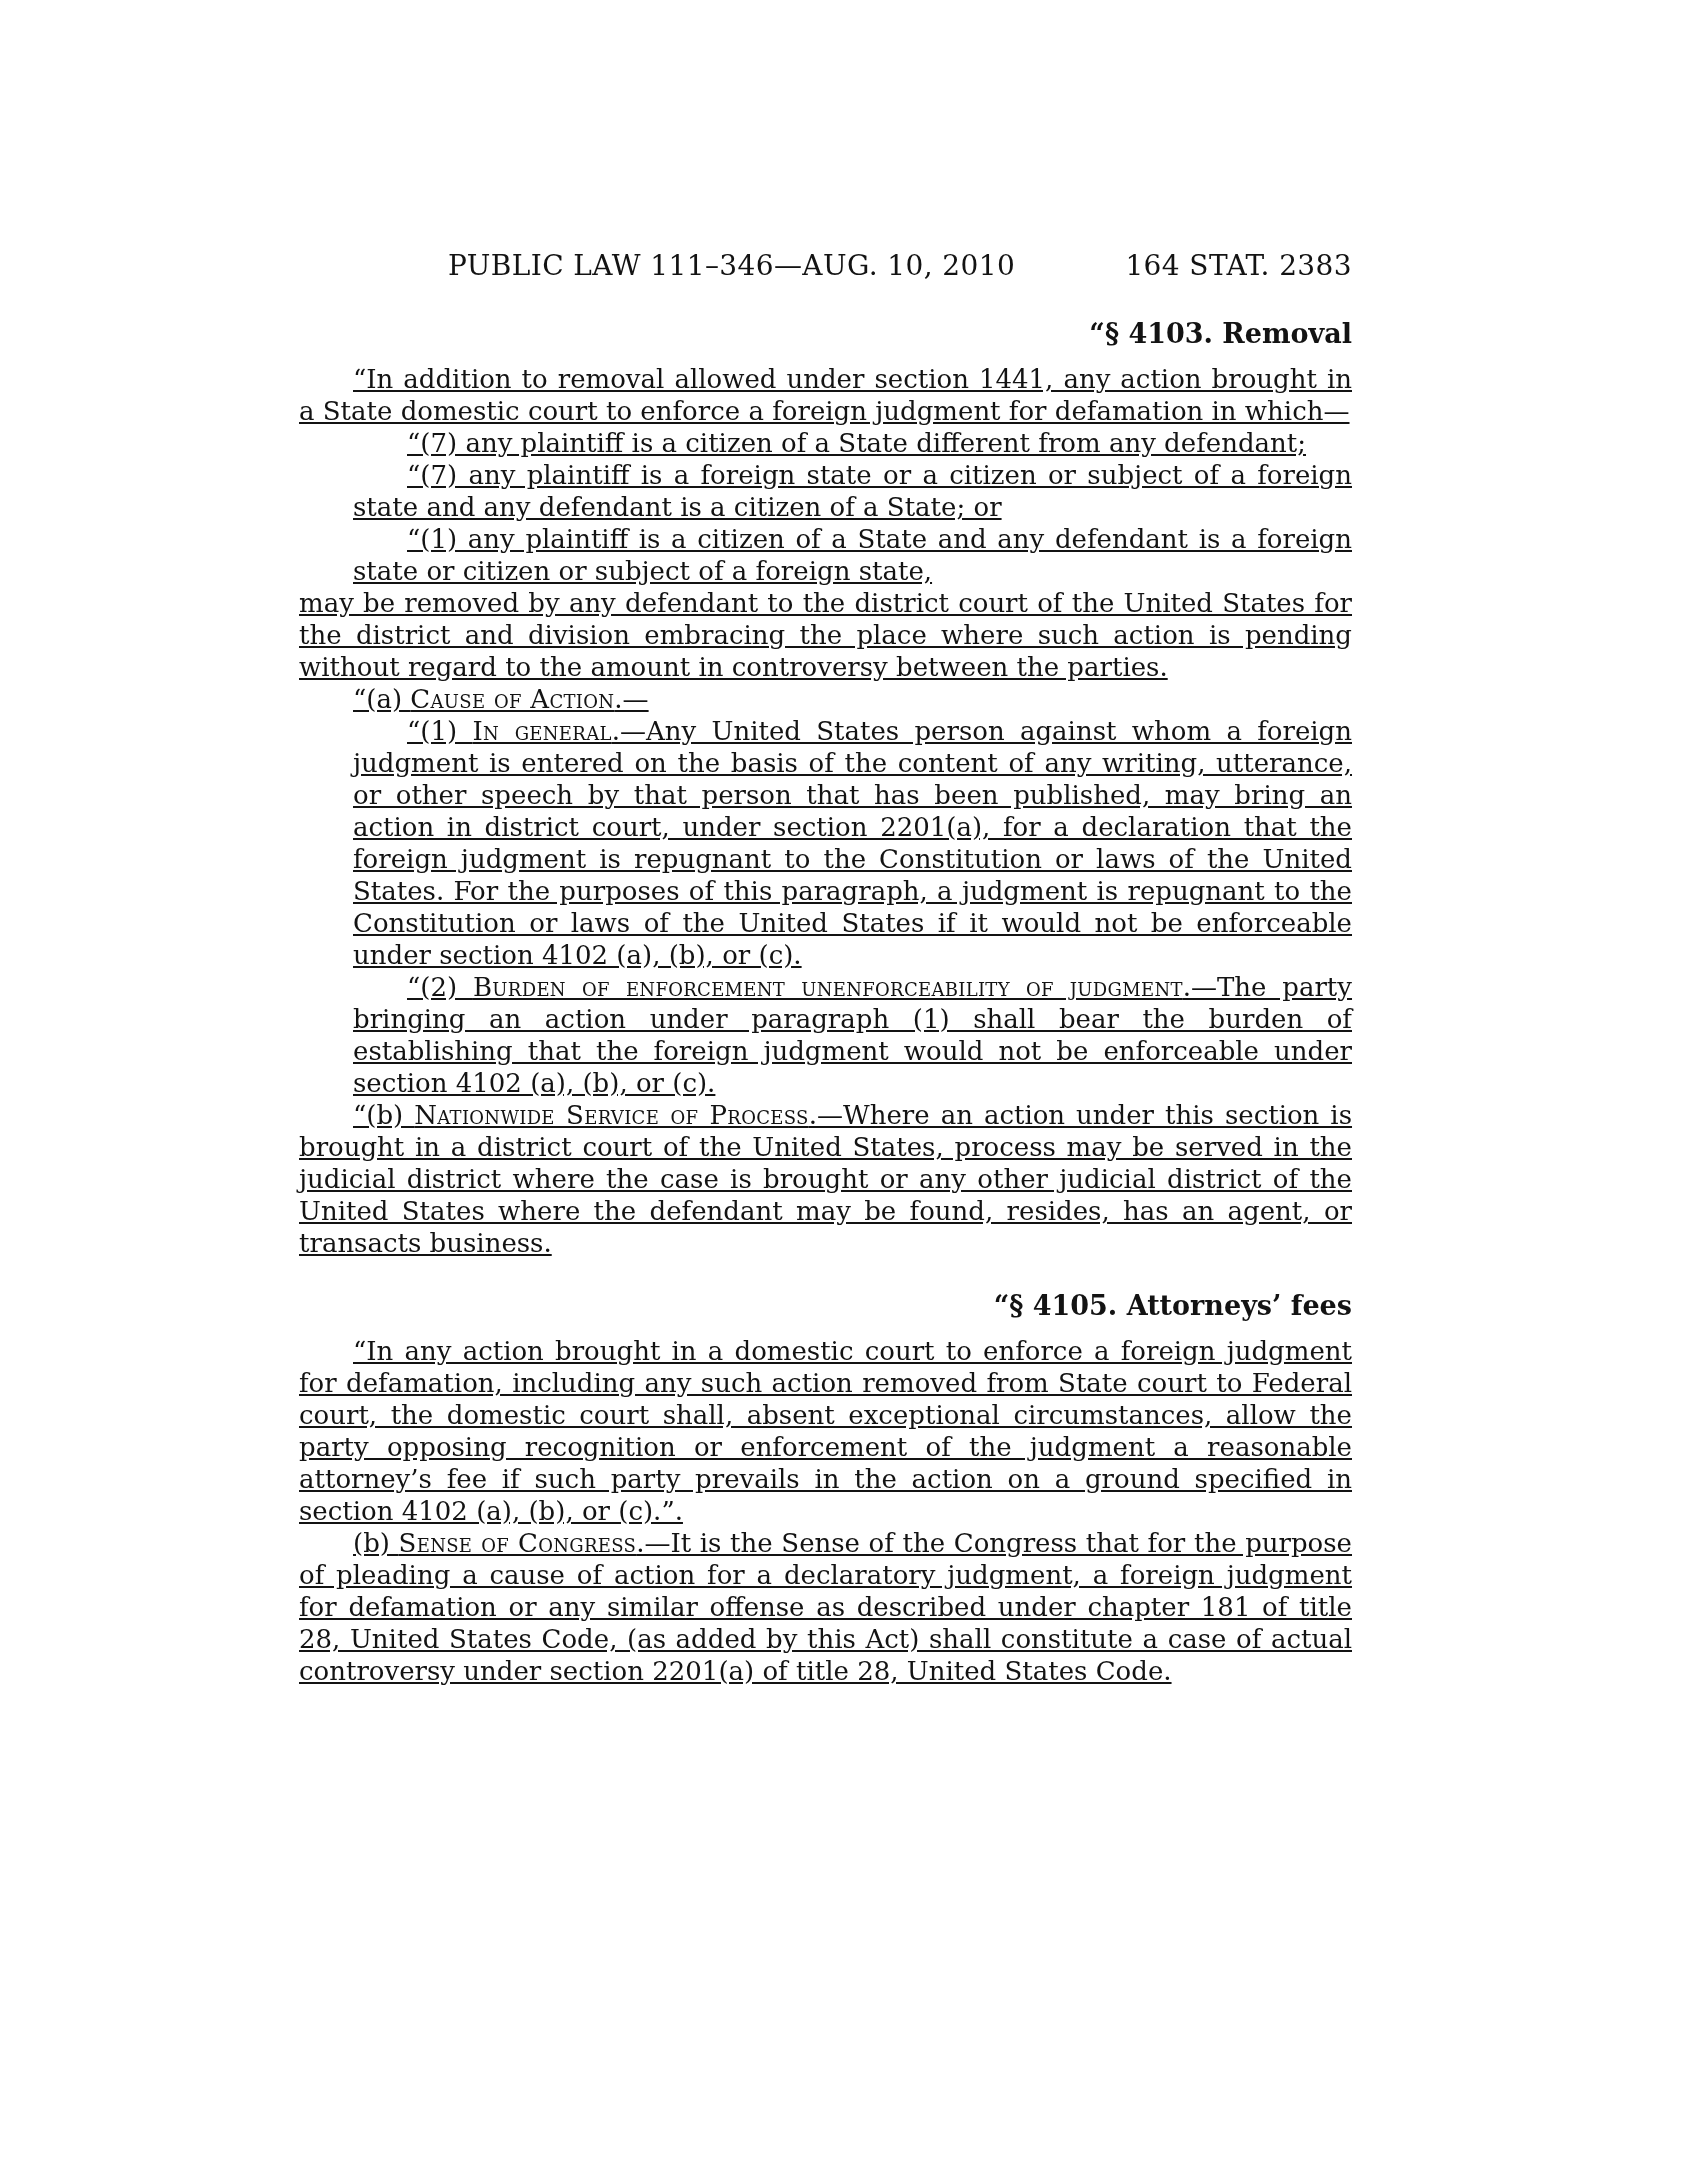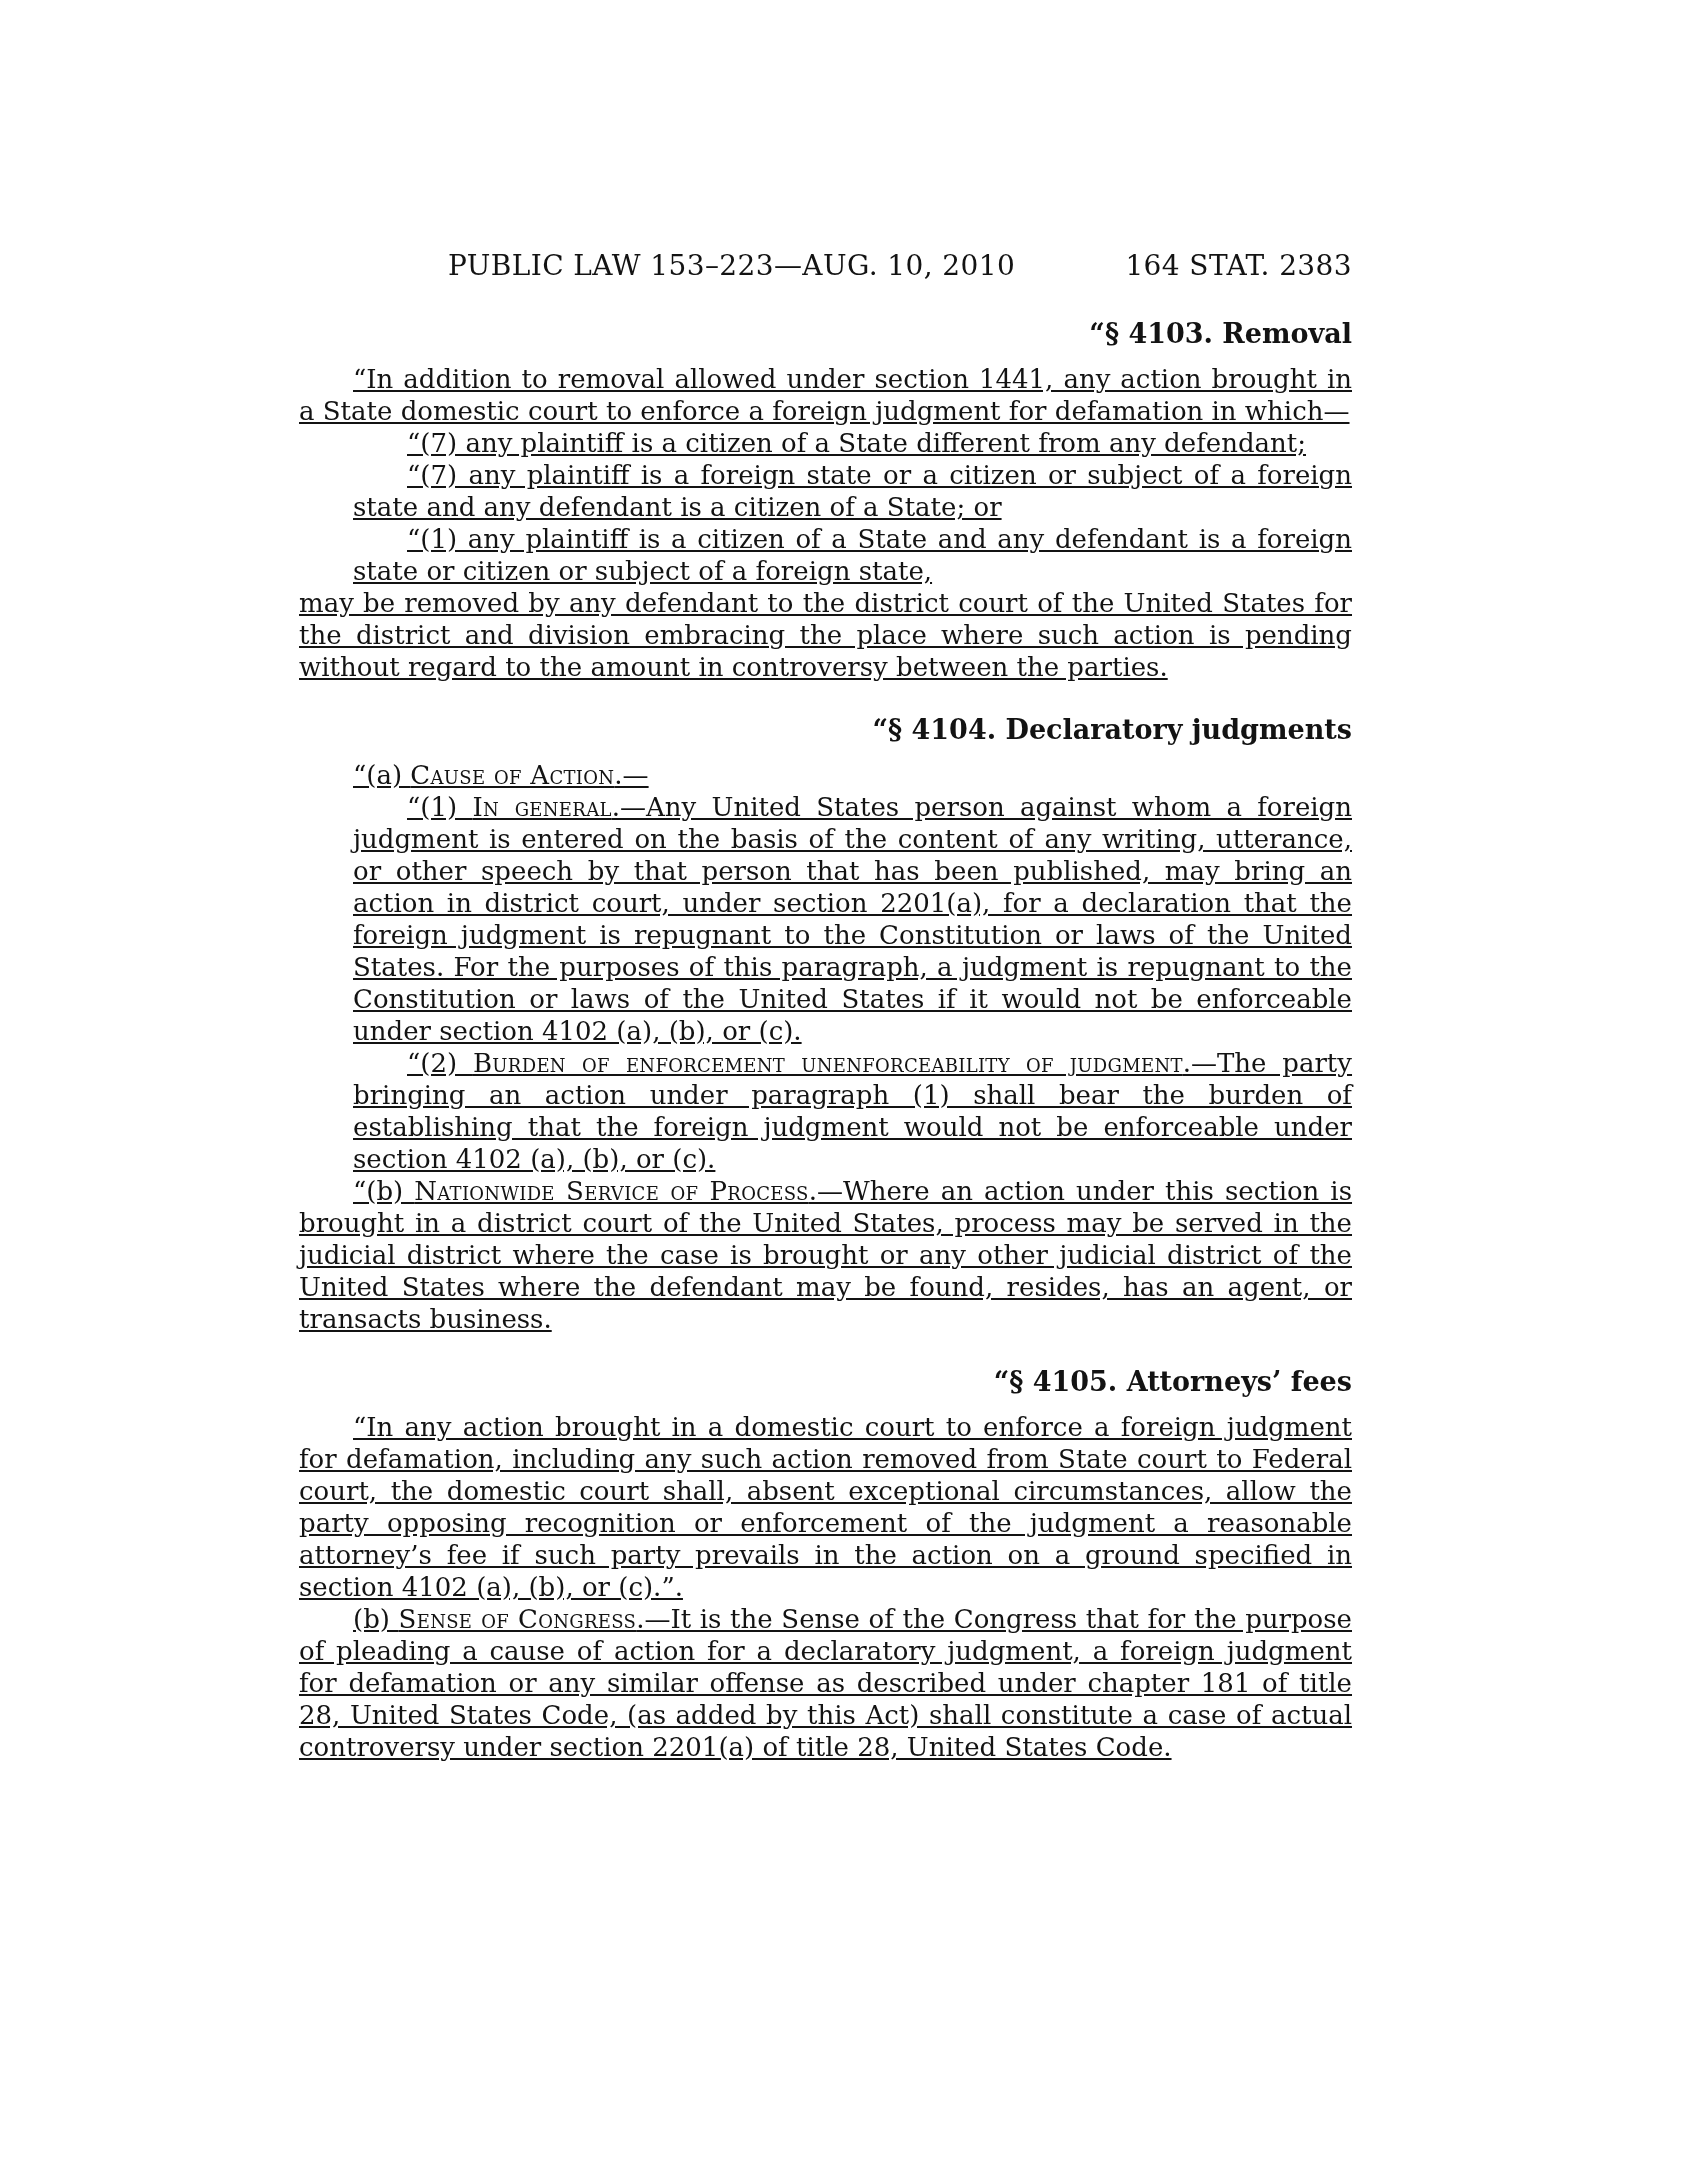--- a/index.html
+++ b/index.html
@@ -70,31 +70,30 @@
   .sc {
     font-variant: small-caps;
     letter-spacing: 0.3px;
   }
 </style>
 </head>
 <body>
 
 <div class="page">
   <header class="running-head">
-    <span class="head-title">PUBLIC LAW 153–223—AUG. 10, 2010</span>
+    <span class="head-title">PUBLIC LAW 111–346—AUG. 10, 2010</span>
     <span class="head-stat">164 STAT. 2383</span>
   </header>
   <main class="body-text" id="doc-body">
       <h2 class="sec-heading"><span>“§ 4103. Removal</span></h2>
       <p class="para flush-first"><span>“In addition to removal allowed under section 1441, any action brought in a State domestic court to enforce a foreign judgment for defamation in which—</span></p>
       <p class="para sub"><span>“(7) any plaintiff is a citizen of a State different from any defendant;</span></p>
       <p class="para sub"><span>“(7) any plaintiff is a foreign state or a citizen or subject of a foreign state and any defendant is a citizen of a State; or</span></p>
       <p class="para sub"><span>“(1) any plaintiff is a citizen of a State and any defendant is a foreign state or citizen or subject of a foreign state,</span></p>
       <p class="para flush"><span>may be removed by any defendant to the district court of the United States for the district and division embracing the place where such action is pending without regard to the amount in controversy between the parties.</span></p>
-      <h2 class="sec-heading"><span>“§ 4104. Declaratory judgments</span></h2>
       <p class="para flush-first"><span>“(a) </span><span class="sc">Cause of Action</span><span>.—</span></p>
       <p class="para sub"><span>“(1) </span><span class="sc">In general</span><span>.—Any United States person against whom a foreign judgment is entered on the basis of the content of any writing, utterance, or other speech by that person that has been published, may bring an action in district court, under section 2201(a), for a declaration that the foreign judgment is repugnant to the Constitution or laws of the United States. For the purposes of this paragraph, a judgment is repugnant to the Constitution or laws of the United States if it would not be enforceable under section 4102 (a), (b), or (c).</span></p>
       <p class="para sub"><span>“(2) </span><span class="sc">Burden of enforcement unenforceability of judgment</span><span>.—The party bringing an action under paragraph (1) shall bear the burden of establishing that the foreign judgment would not be enforceable under section 4102 (a), (b), or (c).</span></p>
       <p class="para flush-first"><span>“(b) </span><span class="sc">Nationwide Service of Process</span><span>.—Where an action under this section is brought in a district court of the United States, process may be served in the judicial district where the case is brought or any other judicial district of the United States where the defendant may be found, resides, has an agent, or transacts business.</span></p>
       <h2 class="sec-heading"><span>“§ 4105. Attorneys’ fees</span></h2>
       <p class="para flush-first"><span>“In any action brought in a domestic court to enforce a foreign judgment for defamation, including any such action removed from State court to Federal court, the domestic court shall, absent exceptional circumstances, allow the party opposing recognition or enforcement of the judgment a reasonable attorney’s fee if such party prevails in the action on a ground specified in section 4102 (a), (b), or (c).”.</span></p>
       <p class="para flush-first"><span>(b) </span><span class="sc">Sense of Congress</span><span>.—It is the Sense of the Congress that for the purpose of pleading a cause of action for a declaratory judgment, a foreign judgment for defamation or any similar offense as described under chapter 181 of title 28, United States Code, (as added by this Act) shall constitute a case of actual controversy under section 2201(a) of title 28, United States Code.</span></p>
     </main>
 </div>
 

